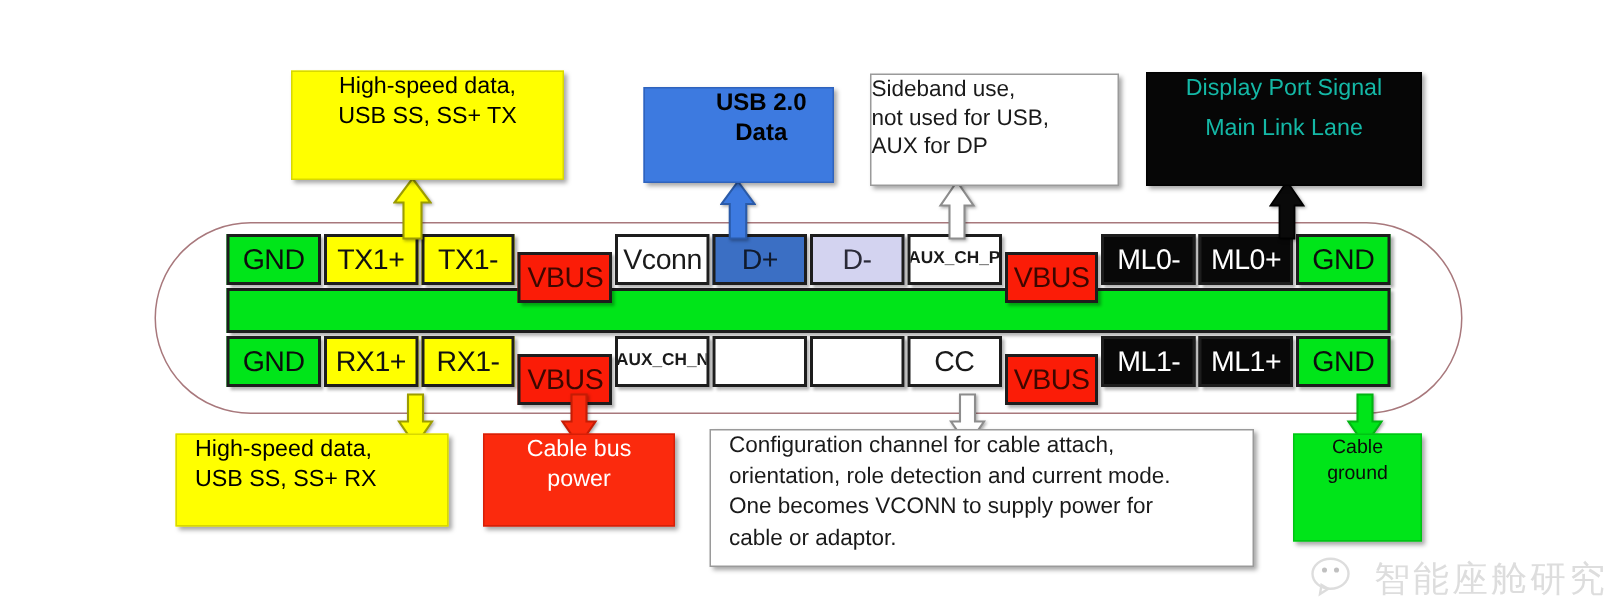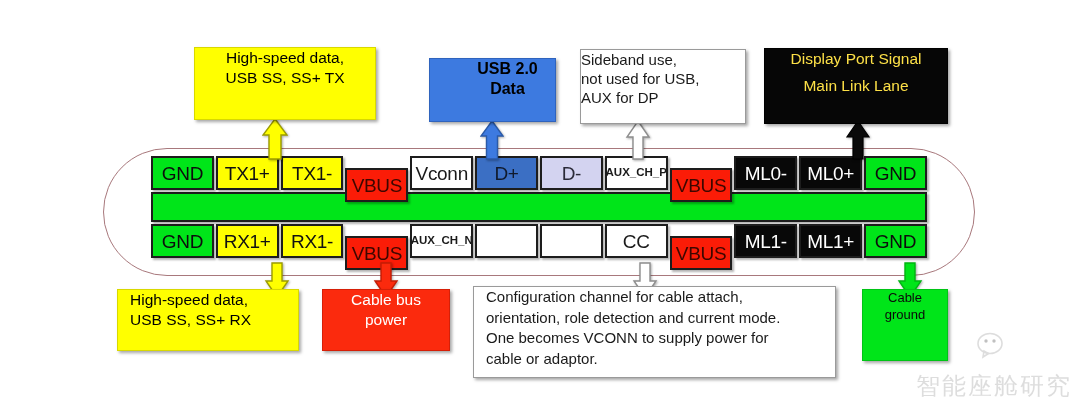--- a/index.html
+++ b/index.html
@@ -25,21 +25,21 @@
     line-height:1.28;
     box-shadow:2px 2px 3px rgba(0,0,0,0.35);
     z-index:6;
   }
   .callout .ln { display:block; white-space:nowrap; }
   .callout.left-align { align-items:flex-start; text-align:left; }
 
   .c-yellow { background:#ffff00; color:#000000; border:1px solid #d8d800; }
   .c-blue   { background:#3d7ae0; color:#000000; border:1px solid #2f63bd; font-weight:bold;padding-left:30px; }
   .c-white  { background:#ffffff; color:#1a1a1a; border:1px solid #9a9a9a; }
-  .c-black  { background:#060606; color:#fde047; border:1px solid #000000; }
+  .c-black  { background:#060606; color:#14b8a6; border:1px solid #000000; }
   .c-red    { background:#fb2a0d; color:#ffffff; border:1px solid #d61f07; }
   .c-green  { background:#00e519; color:#0a0a0a; border:1px solid #00c415; }
 
   
   #capsule {
     position:absolute;
     left:103px; top:148px;
     width:872px; height:128px;
     border:1.5px solid #a8787c;
     border-radius:64px;
@@ -97,21 +97,20 @@
 
   
   #watermark {
     position:absolute;
     right:8px; bottom:6px;
     display:flex;
     align-items:center;
     gap:8px;
     z-index:9;
     opacity:0.62;
-    flex-direction:column;
   }
   #watermark .wm-text {
     font-family:"DejaVu Sans", sans-serif;
     font-size:24px;
     color:#c9c9c9;
     letter-spacing:2px;
     white-space:nowrap;
   }
 </style>
 </head>

